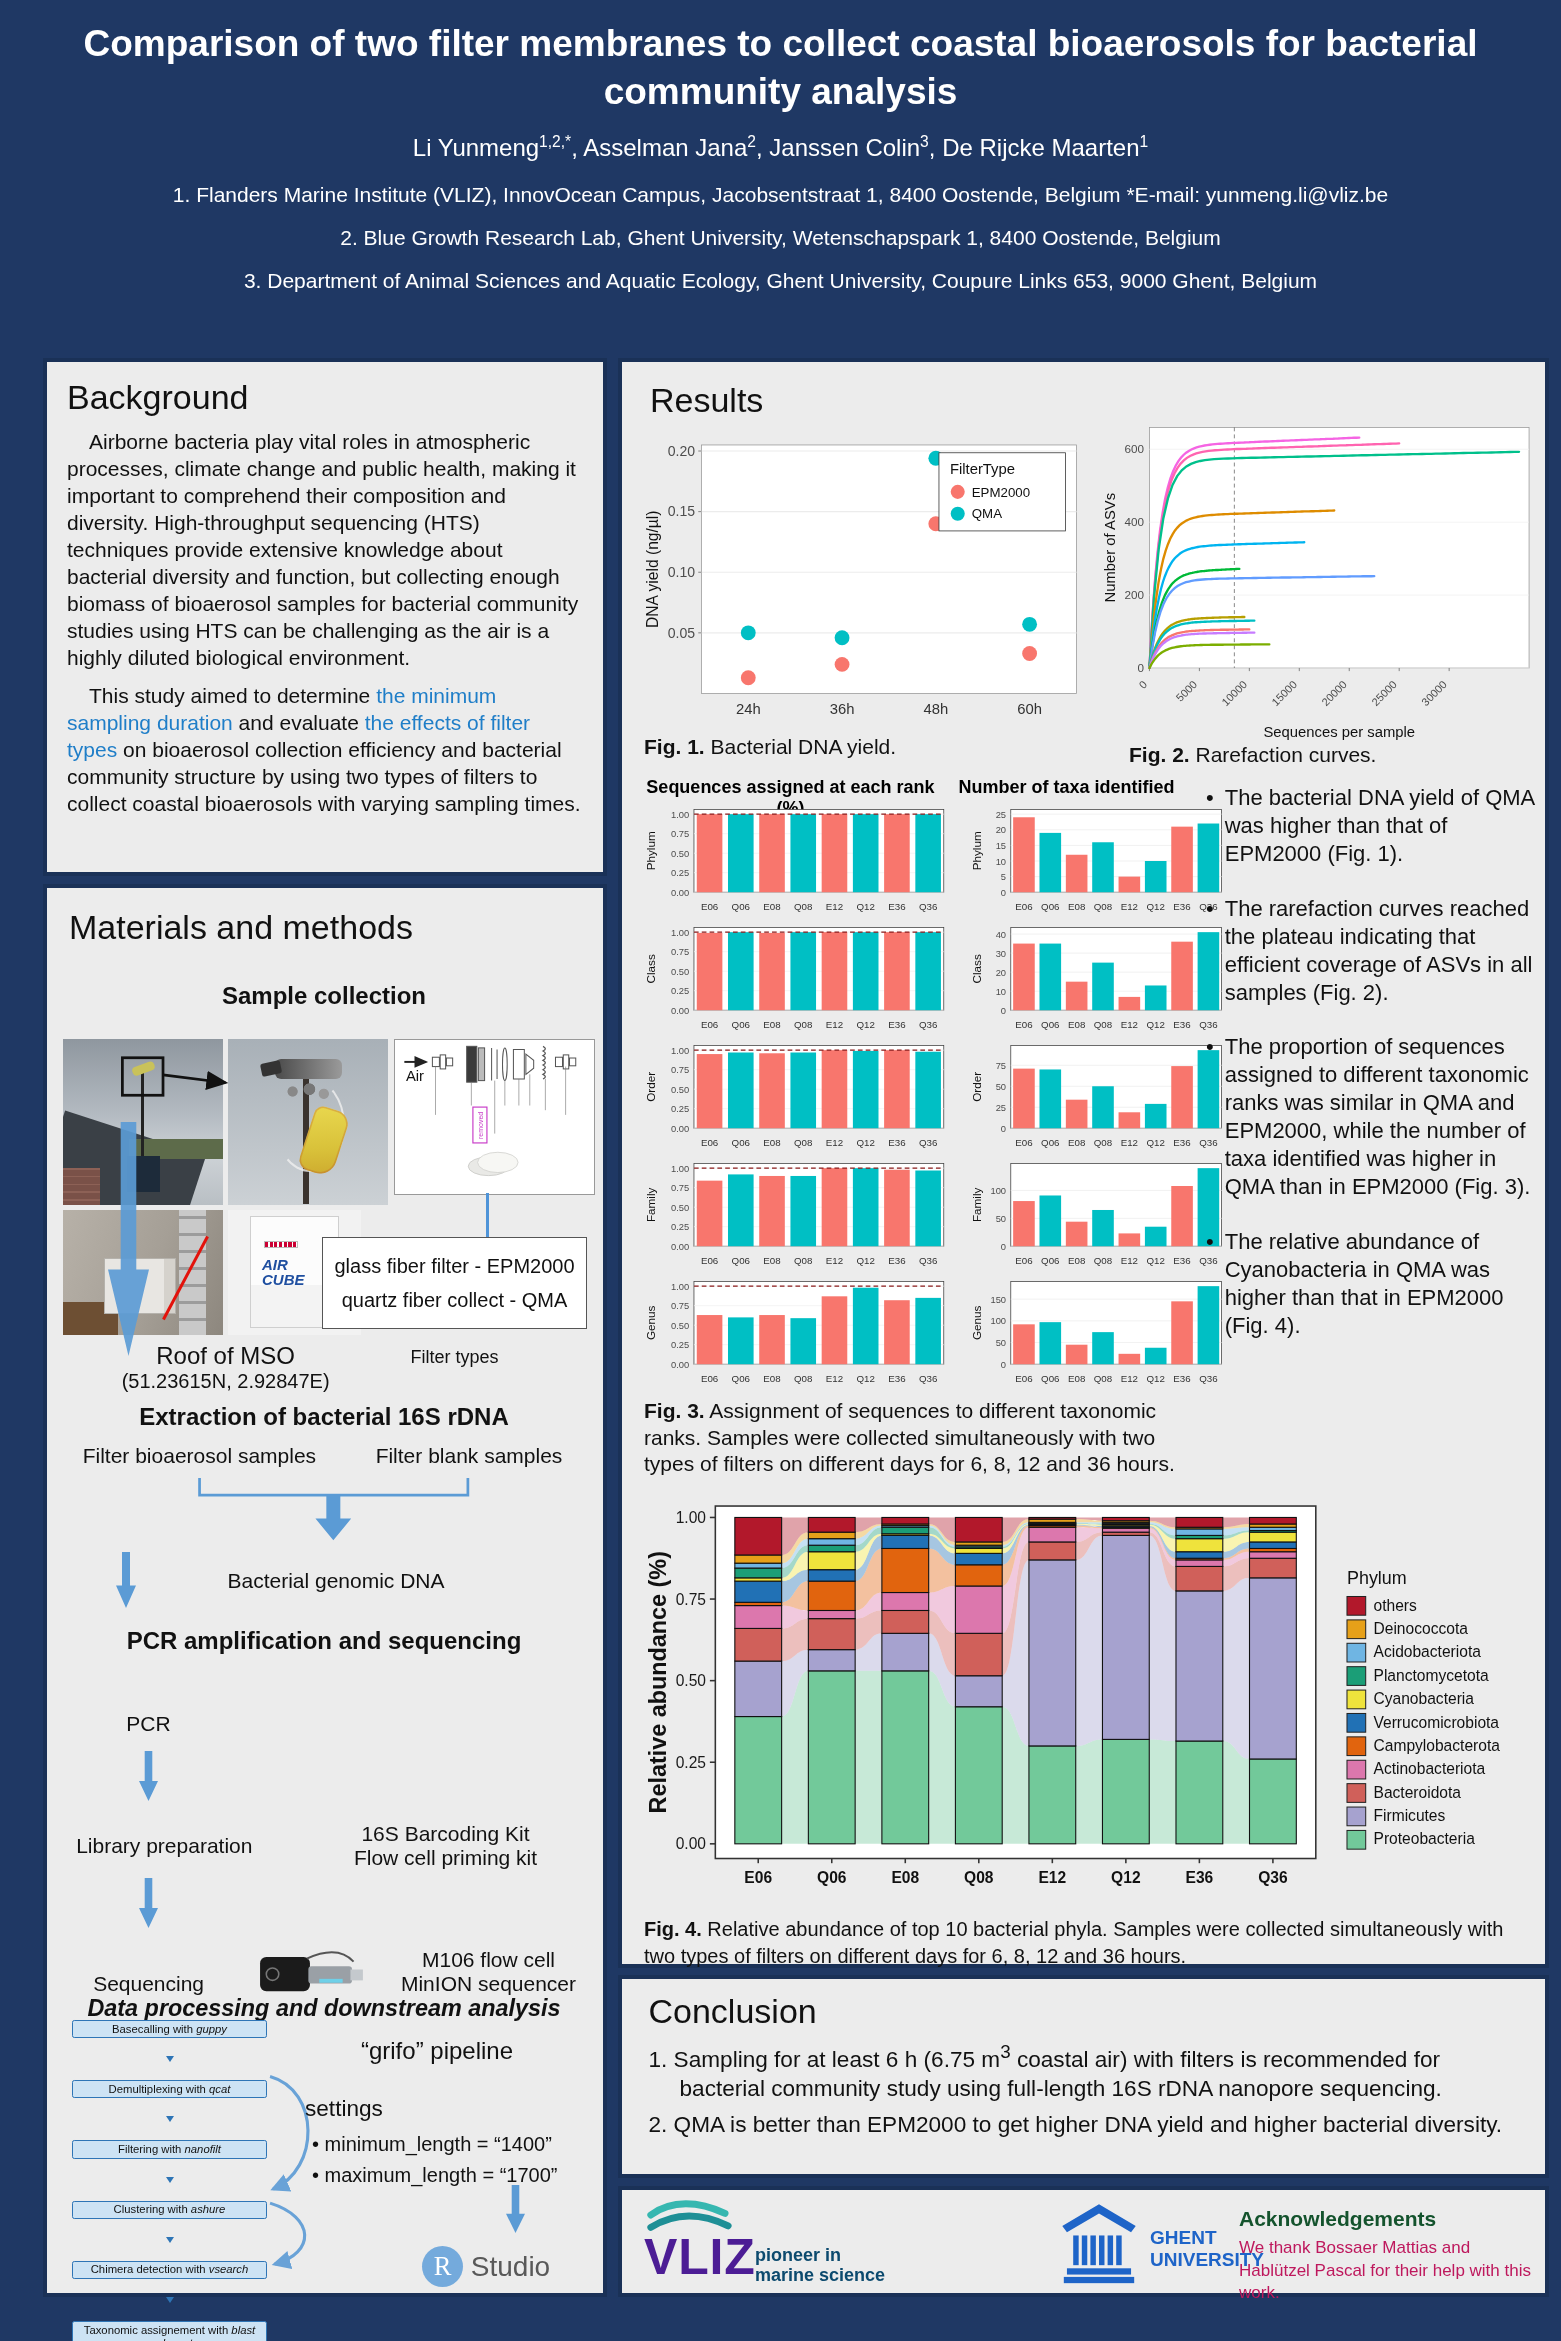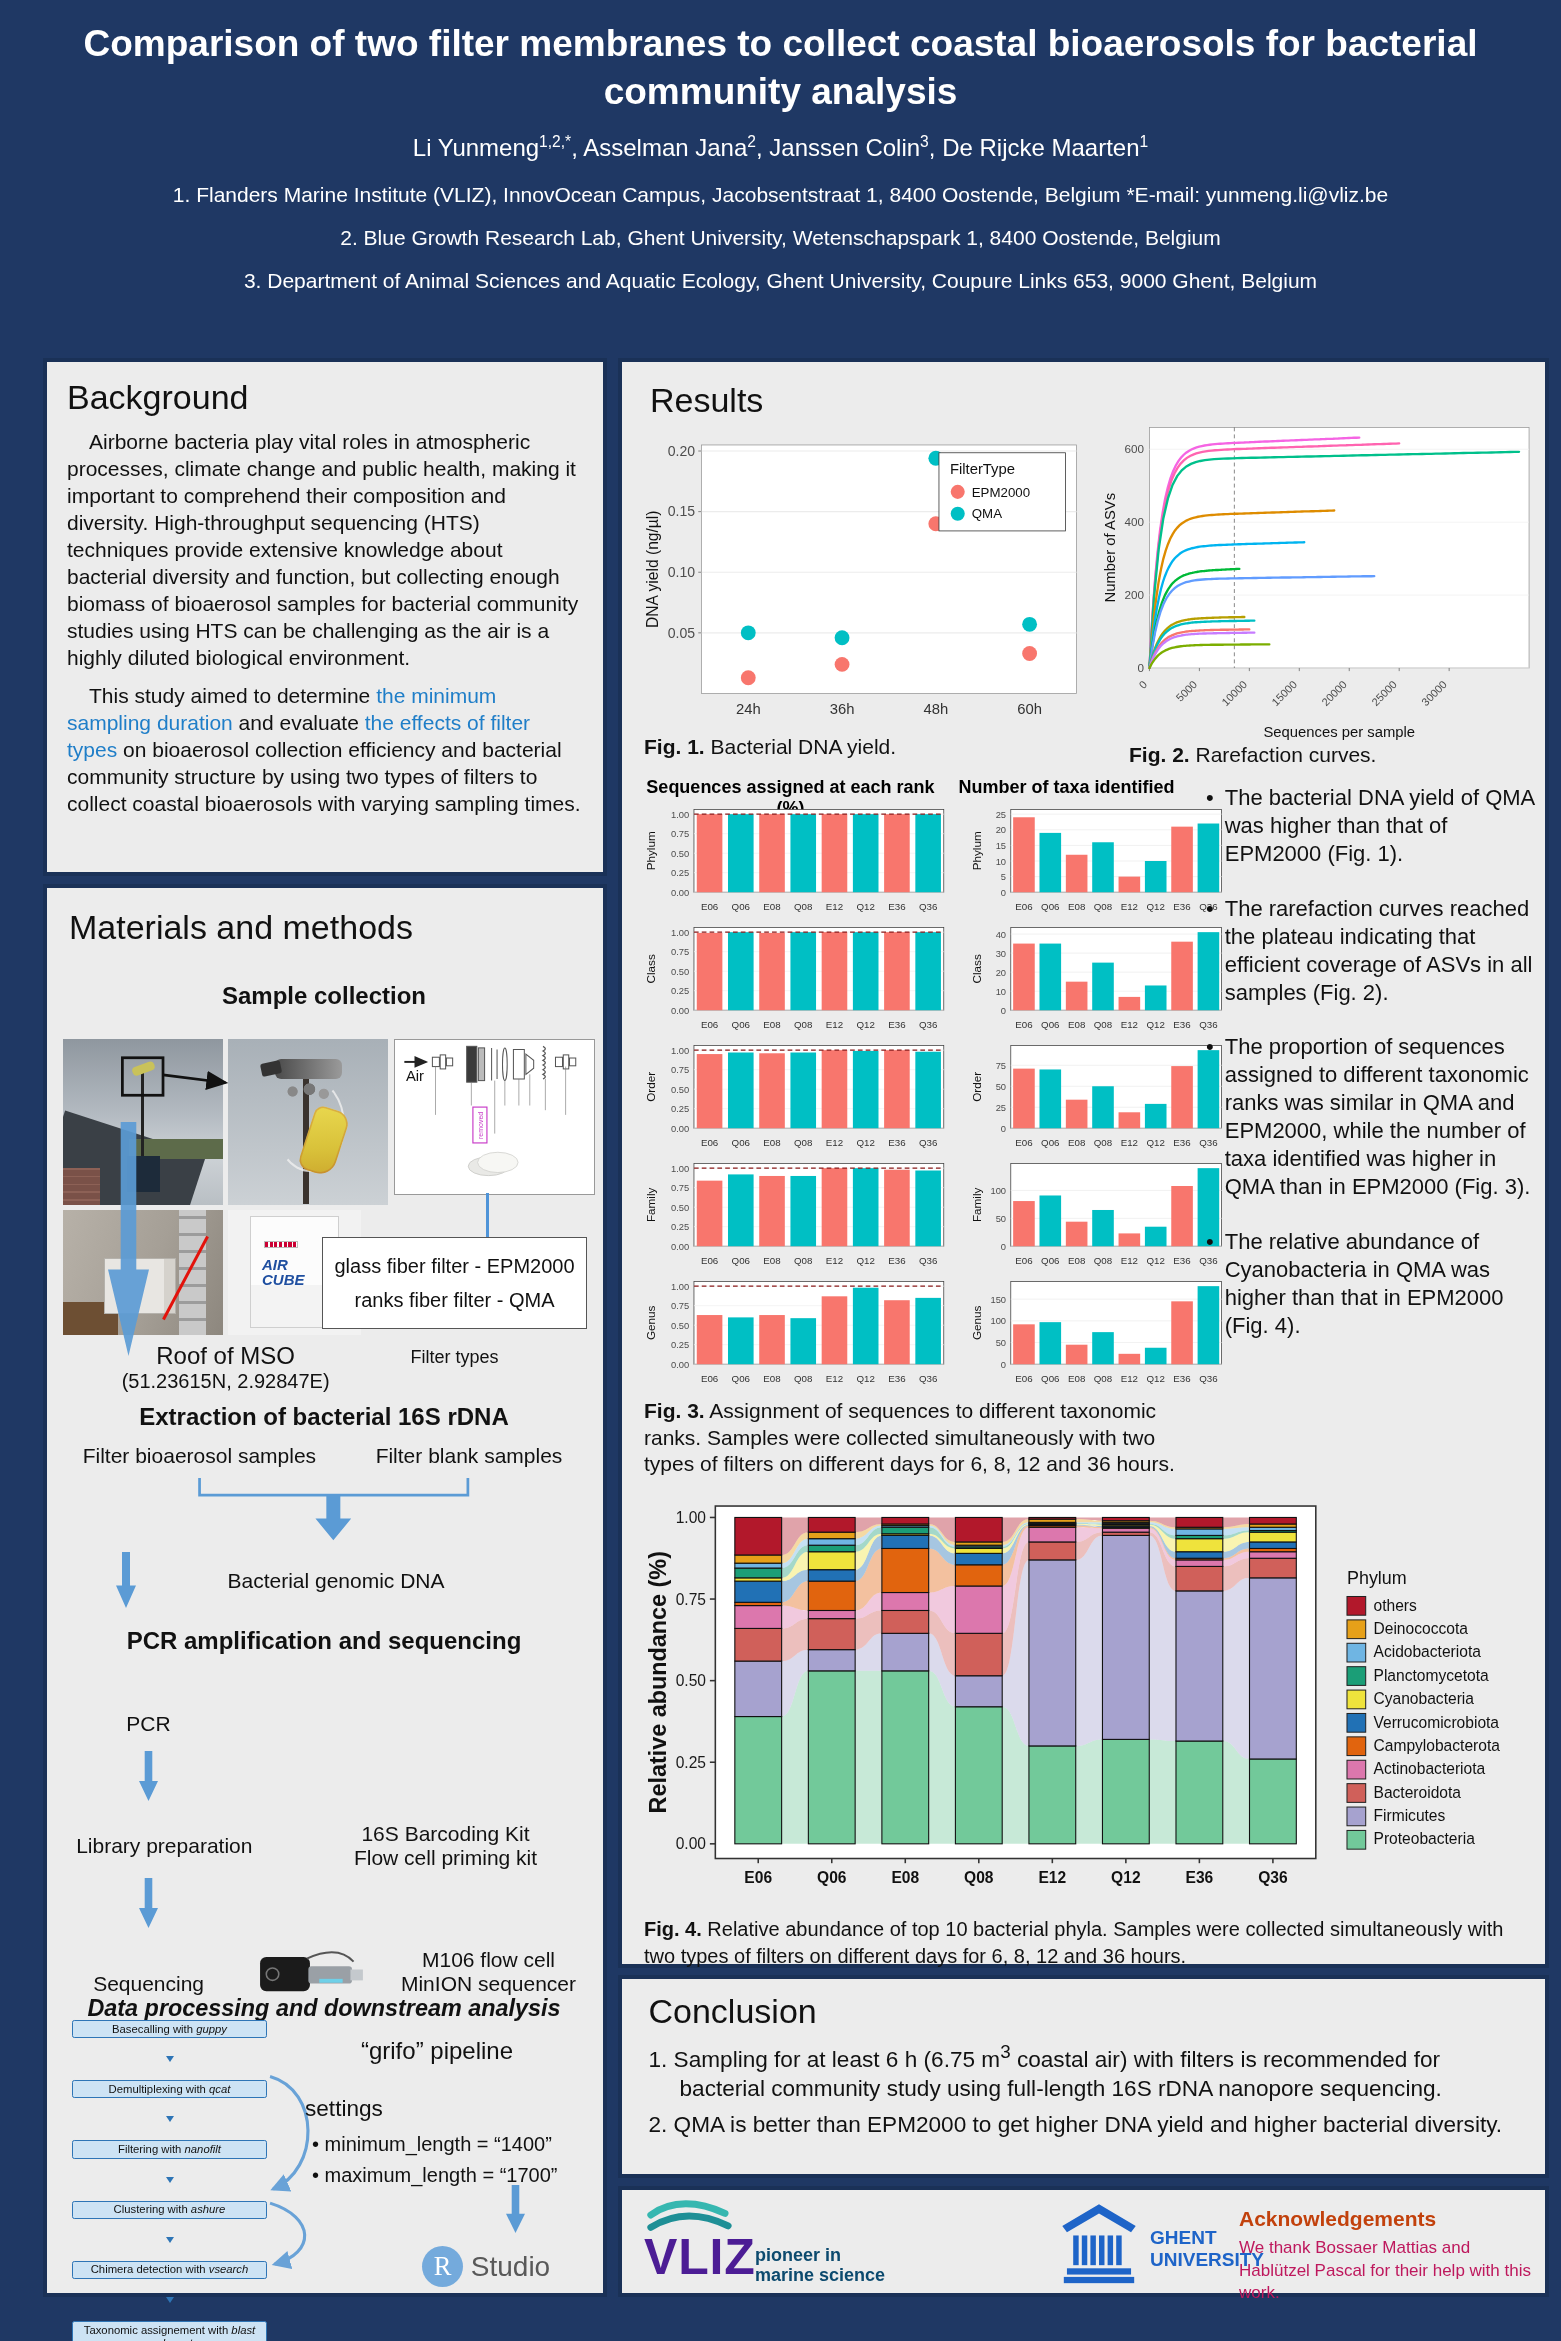--- a/index.html
+++ b/index.html
@@ -90,21 +90,21 @@
 
   
   #panel-conclusion .inner { padding:12.5px 26.5px; }
   #panel-conclusion .item { font-size:22.6px; line-height:30px; color:#111; margin-top:6.2px; padding-left:31px; text-indent:-31px; }
 
   
   #panel-footer .inner { position:relative; width:100%; height:100%; }
   .vlizword { font-size:50px; font-weight:bold; color:#4c1d95; letter-spacing:0.8px; line-height:45px; }
   .vliztag { font-size:18px; line-height:20px; color:#0c4a6e; font-weight:bold; }
   .ghenttxt { font-size:19px; line-height:22px; color:#1E64C8; font-weight:bold; }
-  .ackh { font-size:21px; font-weight:bold; color:#c2410c; }
+  .ackh { font-size:21px; font-weight:bold; color:#14532d; }
   .ackt { font-size:17px; line-height:22.6px; color:#be185d; margin-top:6.2px; }
 
   svg text { font-family:"Liberation Sans", sans-serif; }
 </style>
 </head>
 <body>
 
 <div id="poster">
 
   <div id="header">
@@ -209,21 +209,21 @@
         </defs>
       <rect x="76" y="24" width="52" height="48" fill="none" stroke="#111" stroke-width="3.5"></rect>
       <line x1="128" y1="46" x2="208" y2="56" stroke="#111" stroke-width="3.5" marker-end="url(#ah2)"></line>
     </svg>
     <div class="bigarrow" id="roofarrow"></div>
     <div id="redline"></div>
     <div id="blueline"></div>
 
     <div id="filterbox">
       <div>glass fiber filter - EPM2000</div>
-      <div>ranks fiber filter - QMA</div>
+      <div>quartz fiber collect - QMA</div>
     </div>
 
     <div class="abs ctr" style="left:15.6px; top:454px; width:326px; font-size:24px;">Roof of MSO</div>
     <div class="abs ctr" style="left:15.6px; top:482px; width:326px; font-size:20px;">(51.23615N, 2.92847E)</div>
     <div class="abs ctr" style="left:275px; top:459px; width:265px; font-size:18px;">Filter types</div>
 
     <div class="abs bold ctr" style="left:0; top:515px; width:554px; font-size:24px;">Extraction of bacterial 16S rDNA</div>
     <div class="abs ctr" style="left:23.4px; top:556px; width:258px;">Filter bioaerosol samples</div>
     <div class="abs ctr" style="left:297px; top:556px; width:250px;">Filter blank samples</div>
     <svg class="abs" style="left:0; top:587px;" width="554" height="70" viewBox="0 0 710 90">

